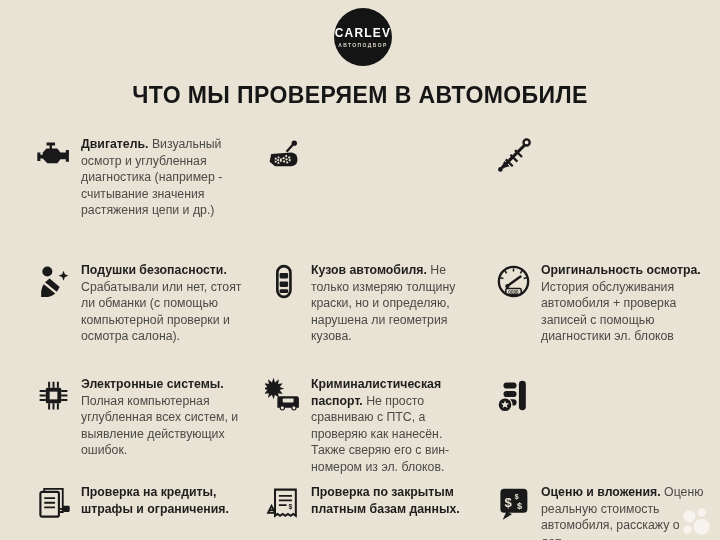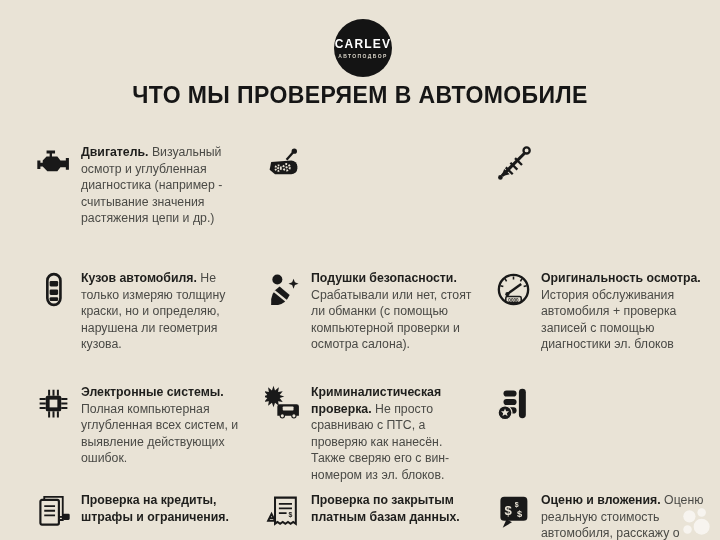--- a/index.html
+++ b/index.html
@@ -3,35 +3,35 @@
 <meta charset="utf-8">
 <style>
   html,body{margin:0;padding:0;}
   body{
     width:720px;height:540px;position:relative;overflow:hidden;
     background:#e9e3d6;
     font-family:"Liberation Sans", sans-serif;
     -webkit-font-smoothing:antialiased;
   }
   .logo{
-    position:absolute;left:334px;top:19px;width:58px;height:58px;border-radius:50%;
+    position:absolute;left:334px;top:8px;width:58px;height:58px;border-radius:50%;
     background:#141414;display:flex;flex-direction:column;align-items:center;justify-content:center;
   }
   .logo .brand{color:#fff;font-weight:700;font-size:12px;letter-spacing:1.2px;line-height:13px;}
   .logo .sub{color:#d9d4c8;font-weight:700;font-size:5px;letter-spacing:1.4px;margin-top:2px;}
   .page-title{
     position:absolute;left:0;top:82px;width:720px;text-align:center;
     font-size:23px;font-weight:800;color:#161616;letter-spacing:.4px;
   }
   .grid{
     position:absolute;left:35px;top:136px;width:672px;
     display:grid;grid-template-columns:212px 212px 212px;
     grid-template-rows:126px 114px 108px auto;column-gap:18px;
   }
-  .item{display:flex;align-items:flex-start;margin-top:8px;}
+  .item{display:flex;align-items:flex-start;}
   .icon-box{flex:0 0 46px;padding-top:1px;}
   .icon-box svg{width:37px;height:37px;display:block;}
   .txt{flex:1;font-size:12.3px;line-height:16.5px;color:#4a4a46;padding-right:2px;}
   .t{font-weight:700;color:#1e1e1c;}
   .t.block{display:block;}
   .ic{fill:#191919;}
   .ic-stroke{fill:none;stroke:#191919;}
   .bgfill{fill:#e9e3d6;}
   .bgstroke{fill:none;stroke:#e9e3d6;}
   .watermark{
@@ -88,44 +88,44 @@
         <path class="ic-stroke" stroke-width="4" d="M9 40 L38 11"></path>
         <path class="ic-stroke" stroke-width="3" d="M14 29l9 9M20 23l9 9M26 17l9 9"></path>
         <path class="ic" d="M8 41l11-3-7-7z"></path>
       </svg>
     </div>
   </div>
 
   <div class="item">
     <div class="icon-box">
       <svg viewBox="0 0 48 48">
+        <circle class="ic" cx="16" cy="11" r="6.5"></circle>
+        <path class="ic" d="M8 44Q6 28 19 20l13 11q-5 11-15 13z"></path>
+        <path class="bgstroke" stroke-width="3" d="M12 26l16 13"></path>
+        <path class="ic" d="M37 10l1.8 4.7 4.7 1.8-4.7 1.8L37 23l-1.8-4.7-4.7-1.8 4.7-1.8z"></path>
+      </svg>
+    </div>
+    <div class="txt">
+      <span class="t">Подушки безопасности.</span>
+      <span class="b">Срабатывали или нет, стоят ли обманки (с помощью компьютерной проверки и осмотра салона).</span>
+    </div>
+  </div>
+
+  <div class="item">
+    <div class="icon-box">
+      <svg viewBox="0 0 48 48">
         <rect class="ic-stroke" x="16" y="4" width="17" height="40" rx="8.5" stroke-width="3.4"></rect>
         <rect class="ic" x="19" y="13" width="11" height="7" rx="1.5"></rect>
         <rect class="ic" x="19" y="24" width="11" height="7" rx="1.5"></rect>
         <rect class="ic" x="19" y="34" width="11" height="5" rx="1.5"></rect>
       </svg>
     </div>
     <div class="txt">
       <span class="t">Кузов автомобиля.</span>
       <span class="b">Не только измеряю толщину краски, но и определяю, нарушена ли геометрия кузова.</span>
-    </div>
-  </div>
-
-  <div class="item">
-    <div class="icon-box">
-      <svg viewBox="0 0 48 48">
-        <circle class="ic" cx="16" cy="11" r="6.5"></circle>
-        <path class="ic" d="M8 44Q6 28 19 20l13 11q-5 11-15 13z"></path>
-        <path class="bgstroke" stroke-width="3" d="M12 26l16 13"></path>
-        <path class="ic" d="M37 10l1.8 4.7 4.7 1.8-4.7 1.8L37 23l-1.8-4.7-4.7-1.8 4.7-1.8z"></path>
-      </svg>
-    </div>
-    <div class="txt">
-      <span class="t">Подушки безопасности.</span>
-      <span class="b">Срабатывали или нет, стоят ли обманки (с помощью компьютерной проверки и осмотра салона).</span>
     </div>
   </div>
 
   <div class="item">
     <div class="icon-box">
       <svg viewBox="0 0 48 48">
         <circle class="ic-stroke" cx="24" cy="24" r="19" stroke-width="3"></circle>
         <path class="ic-stroke" stroke-width="2" d="M24 7v4M13 10l2 3.4M35 10l-2 3.4M7 19l3.8 1.2M41 19l-3.8 1.2"></path>
         <path class="ic-stroke" stroke-width="3.2" d="M16 30L34 17"></path>
         <circle class="ic" cx="16" cy="30" r="2.6"></circle>
@@ -158,21 +158,21 @@
     <div class="icon-box">
       <svg viewBox="0 0 48 48">
         <path class="ic" d="M11 1l2 6 5-4-1 6 6-1-4 5 6 2-6 2 4 5-6-1 1 6-5-4-2 6-2-6-5 4 1-6-6 1 4-5-6-2 6-2-4-5 6 1-1-6 5 4z"></path>
         <path class="ic" d="M19 25h22a3 3 0 0 1 3 3v12h-3a3.5 3.5 0 0 1-7 0H26a3.5 3.5 0 0 1-7 0h-3V28a3 3 0 0 1 3-3z"></path>
         <rect class="bgfill" x="23" y="28" width="14" height="5" rx="1"></rect>
         <circle class="bgfill" cx="22.5" cy="40" r="2"></circle>
         <circle class="bgfill" cx="37.5" cy="40" r="2"></circle>
       </svg>
     </div>
     <div class="txt">
-      <span class="t">Криминалистическая проверка.</span>
+      <span class="t">Криминалистическая паспорт.</span>
       <span class="b">Не просто сравниваю с ПТС, а проверяю как нанесён. Также сверяю его с вин-номером из эл. блоков.</span>
     </div>
   </div>
 
   <div class="item">
     <div class="icon-box">
       <svg viewBox="0 0 48 48">
         <rect class="ic" x="31" y="5" width="9" height="38" rx="4.5"></rect>
         <rect class="ic" x="11" y="7" width="17" height="8" rx="4"></rect>
         <rect class="ic" x="11" y="18" width="17" height="8" rx="4"></rect>

